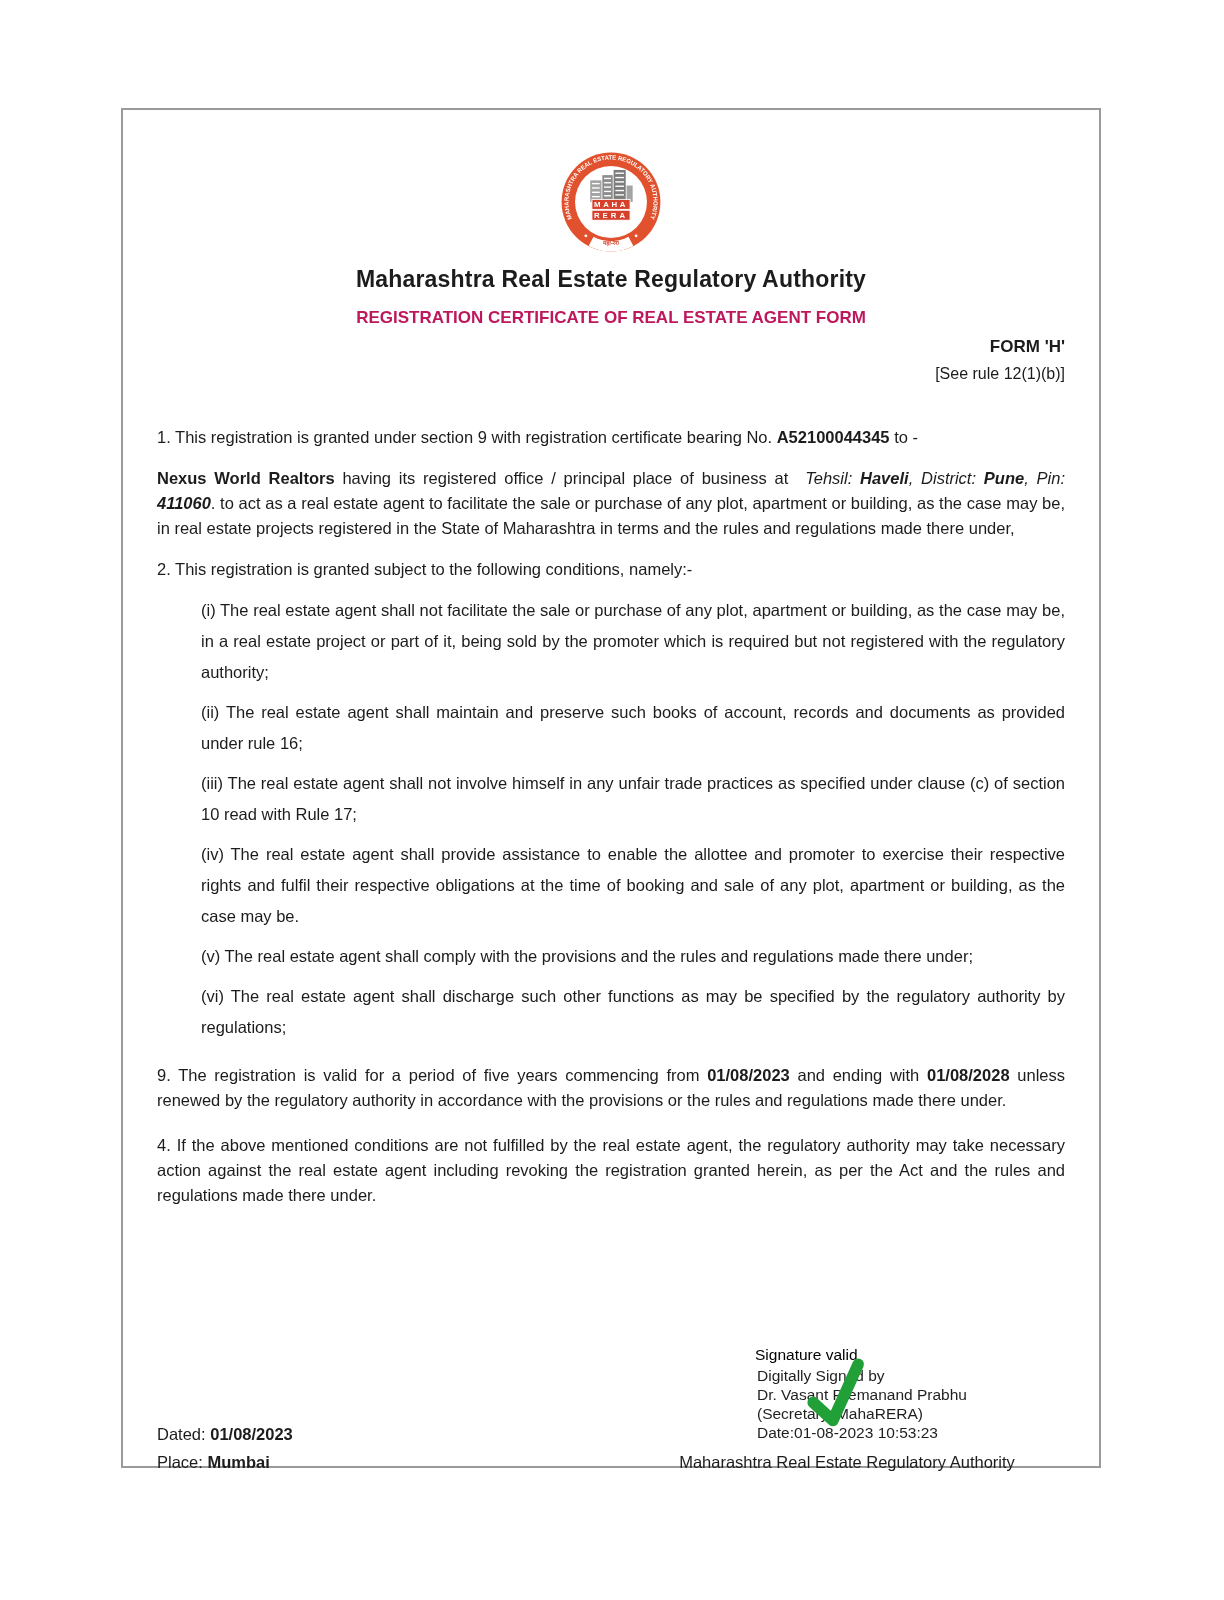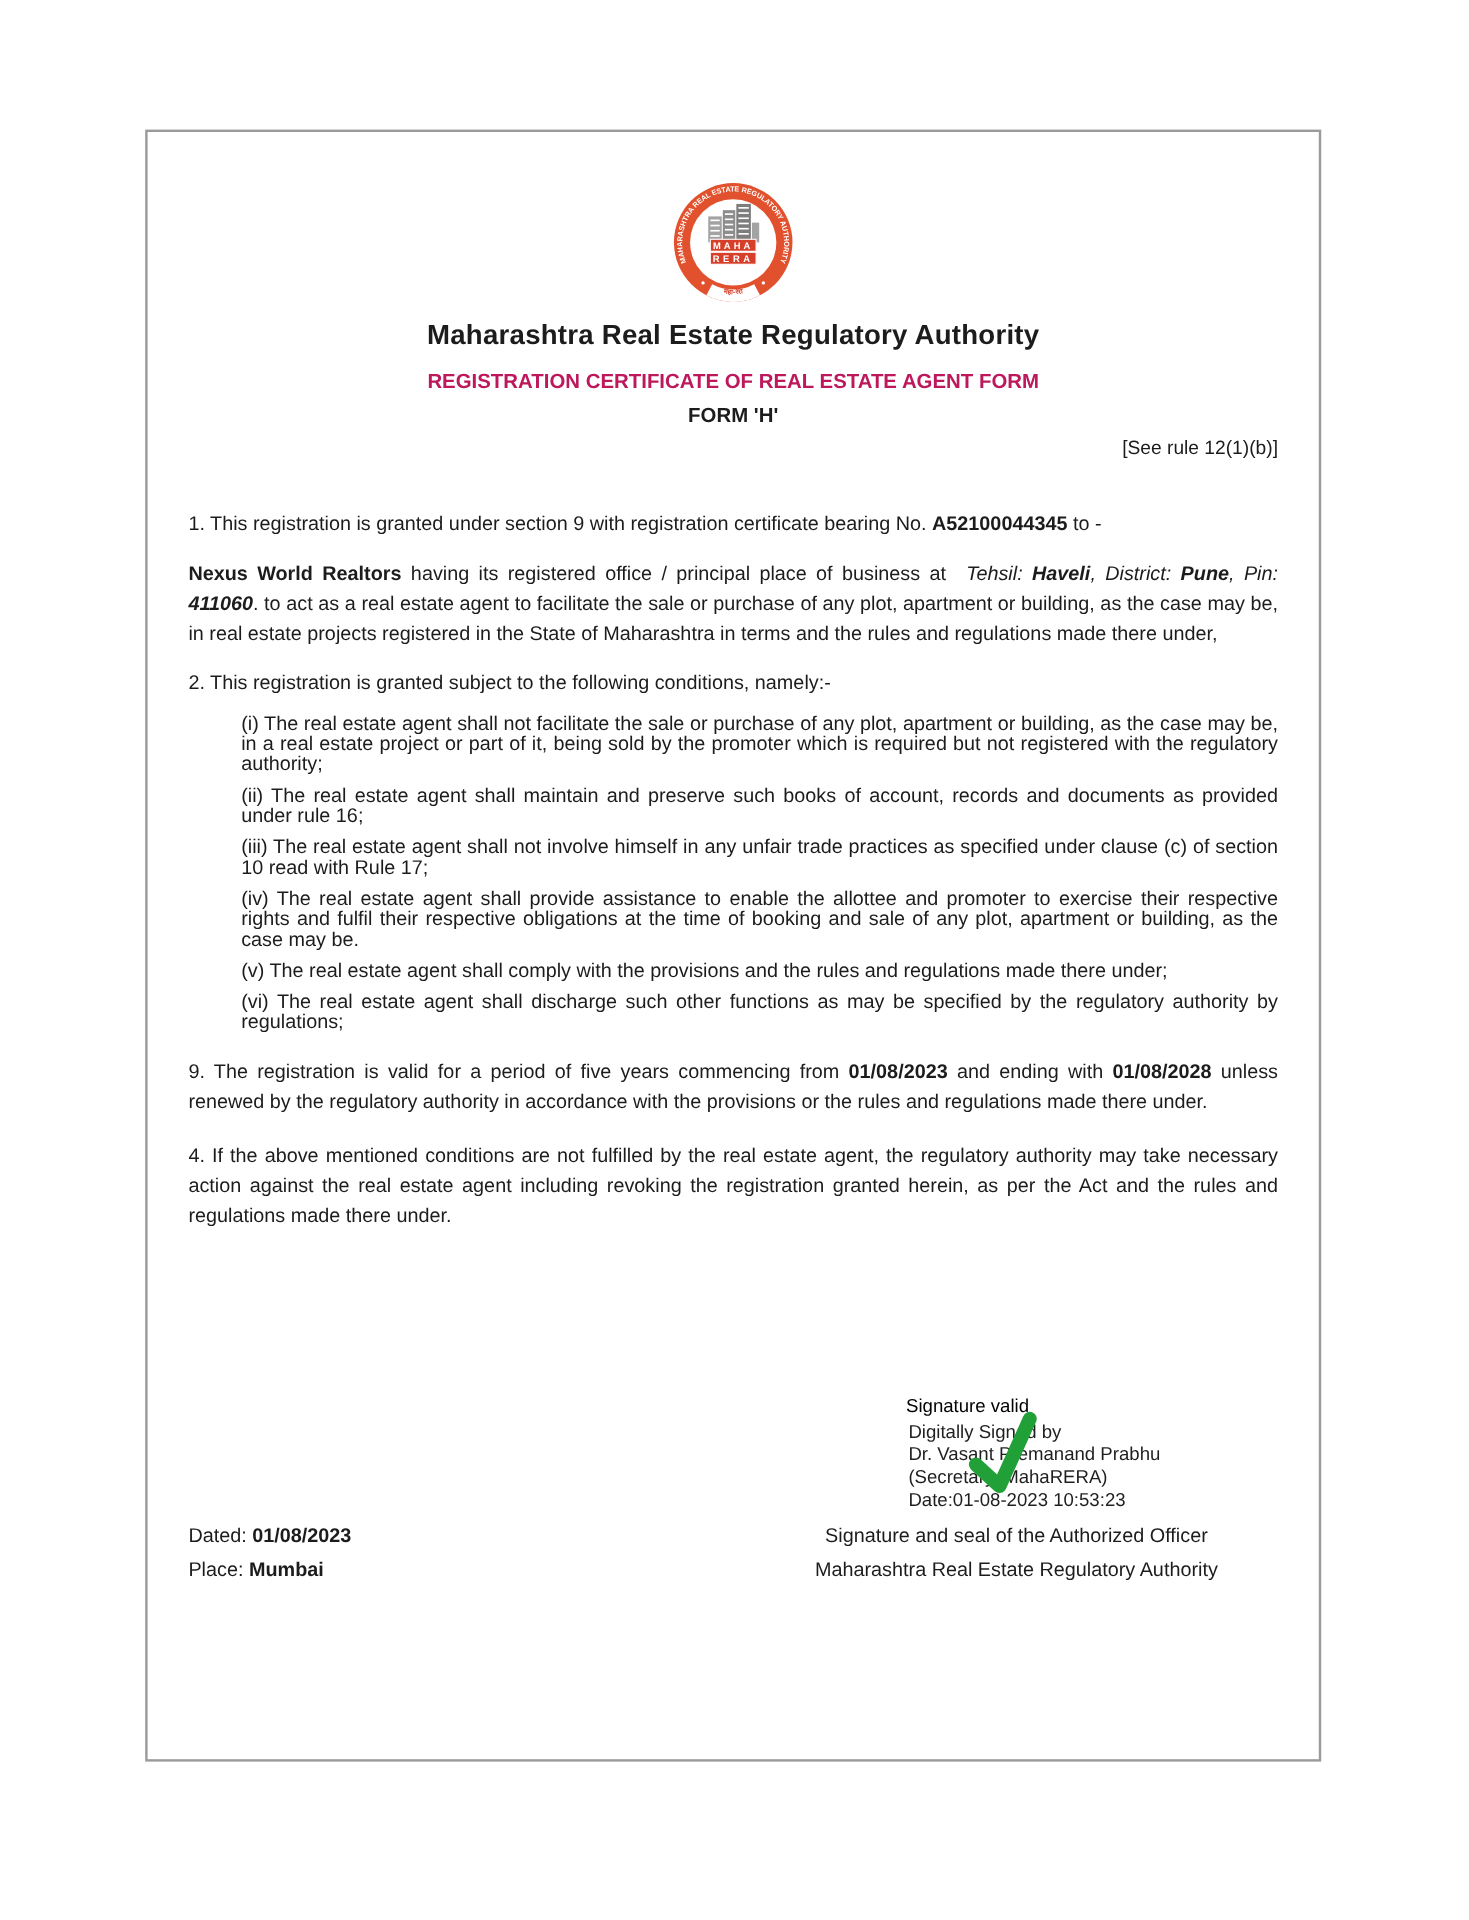--- a/index.html
+++ b/index.html
@@ -19,31 +19,31 @@
     padding:40px 34px 0 34px;
   }
   .logo-wrap { text-align:center; line-height:0; }
   svg.logo { width:104px; height:104px; }
 
   .title {
     font-size:23px; font-weight:bold; text-align:center;
     color:#1c1c1c; margin:12px 0 0 0; letter-spacing:0.2px;
   }
   .subtitle { font-size:17px; font-weight:bold; text-align:center; color:#be185d; margin-top:15px; }
-  .form-no  { font-size:17px; font-weight:bold; text-align:center; color:#1c1c1c; margin-top:9px; }
+  .form-no  { font-size:17px; font-weight:bold; text-align:right; color:#1c1c1c; margin-top:9px; }
   .rule-ref { font-size:16px; text-align:right; color:#1c1c1c; margin-top:8px; }
 
   .bodytext { color:#1c1c1c; }
   p.para {
     font-size:16.5px; line-height:25px; text-align:justify;
     margin:16px 0 0 0;
   }
   p.para.first { margin-top:42px; }
   p.cond {
-    font-size:16.5px; line-height:17px; text-align:justify;
+    font-size:16.5px; line-height:31px; text-align:justify;
     margin:9px 0 0 44px;
   }
   p.cond.gap-top { margin-top:13px; }
   .bold { font-weight:bold; }
   .it { font-style:italic; }
   .it-gap { margin-left:9px; }
 
   .footer {
     display:flex; justify-content:space-between; align-items:flex-end;
     margin-top:138px;
@@ -156,19 +156,18 @@
       <div class="sig-block">
         <div>Digitally Signed by</div>
         <div>Dr. Vasant Premanand Prabhu</div>
         <div>(Secretary, MahaRERA)</div>
         <div>Date:01-08-2023 10:53:23</div>
       </div>
       <svg class="sig-check" viewBox="0 0 64 76">
         <path d="M8 44 L27 64 L57 8" fill="none" stroke-width="12" stroke-linecap="round" stroke-linejoin="round" stroke="#21A038"></path>
       </svg>
       <div class="captions">
-        <div>Signature and seal of the Authorized Officer</div>
         <div>Maharashtra Real Estate Regulatory Authority</div>
       </div>
     </div>
   </div>
 
 </div>
 
 </body></html>

